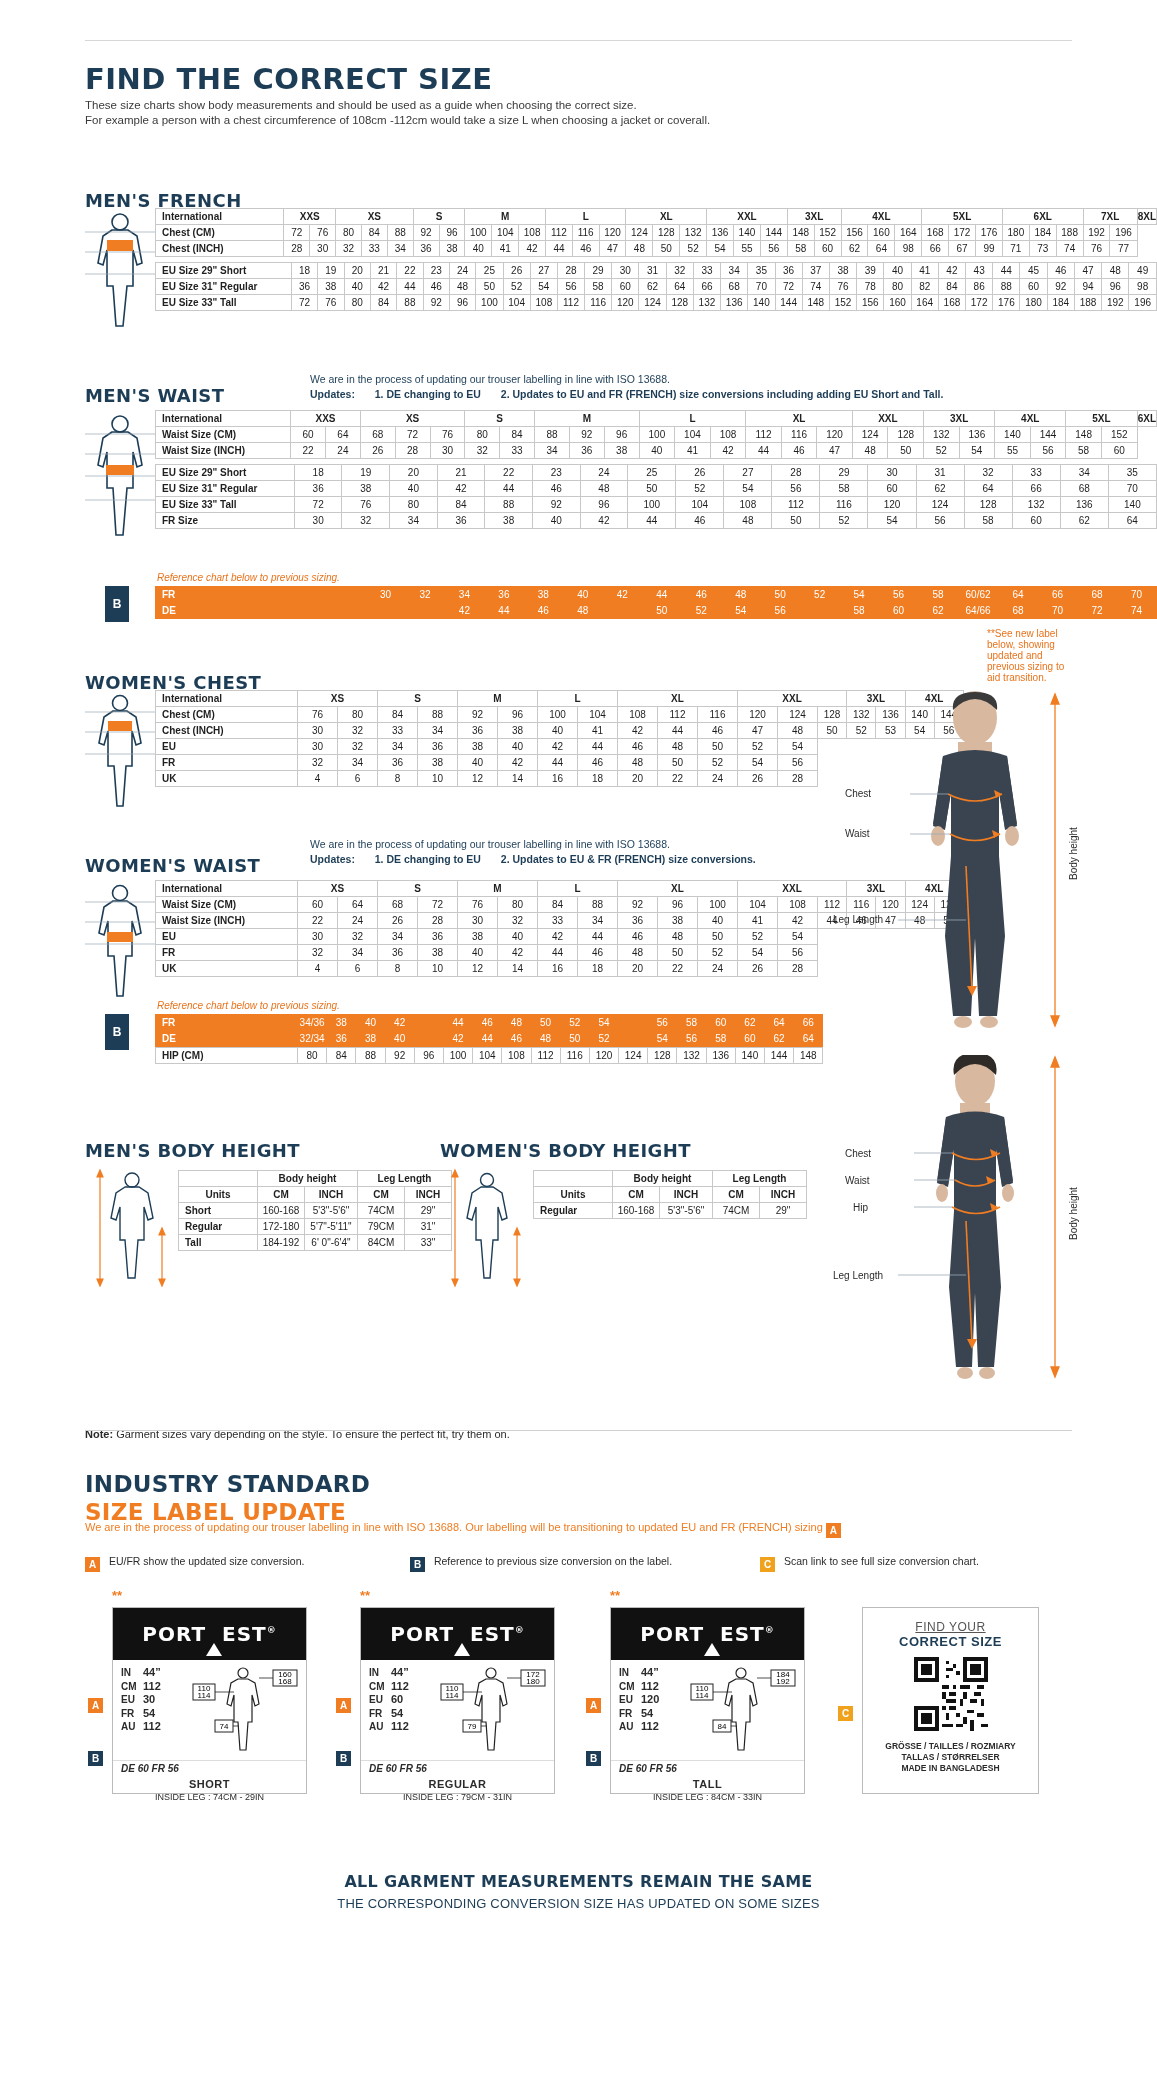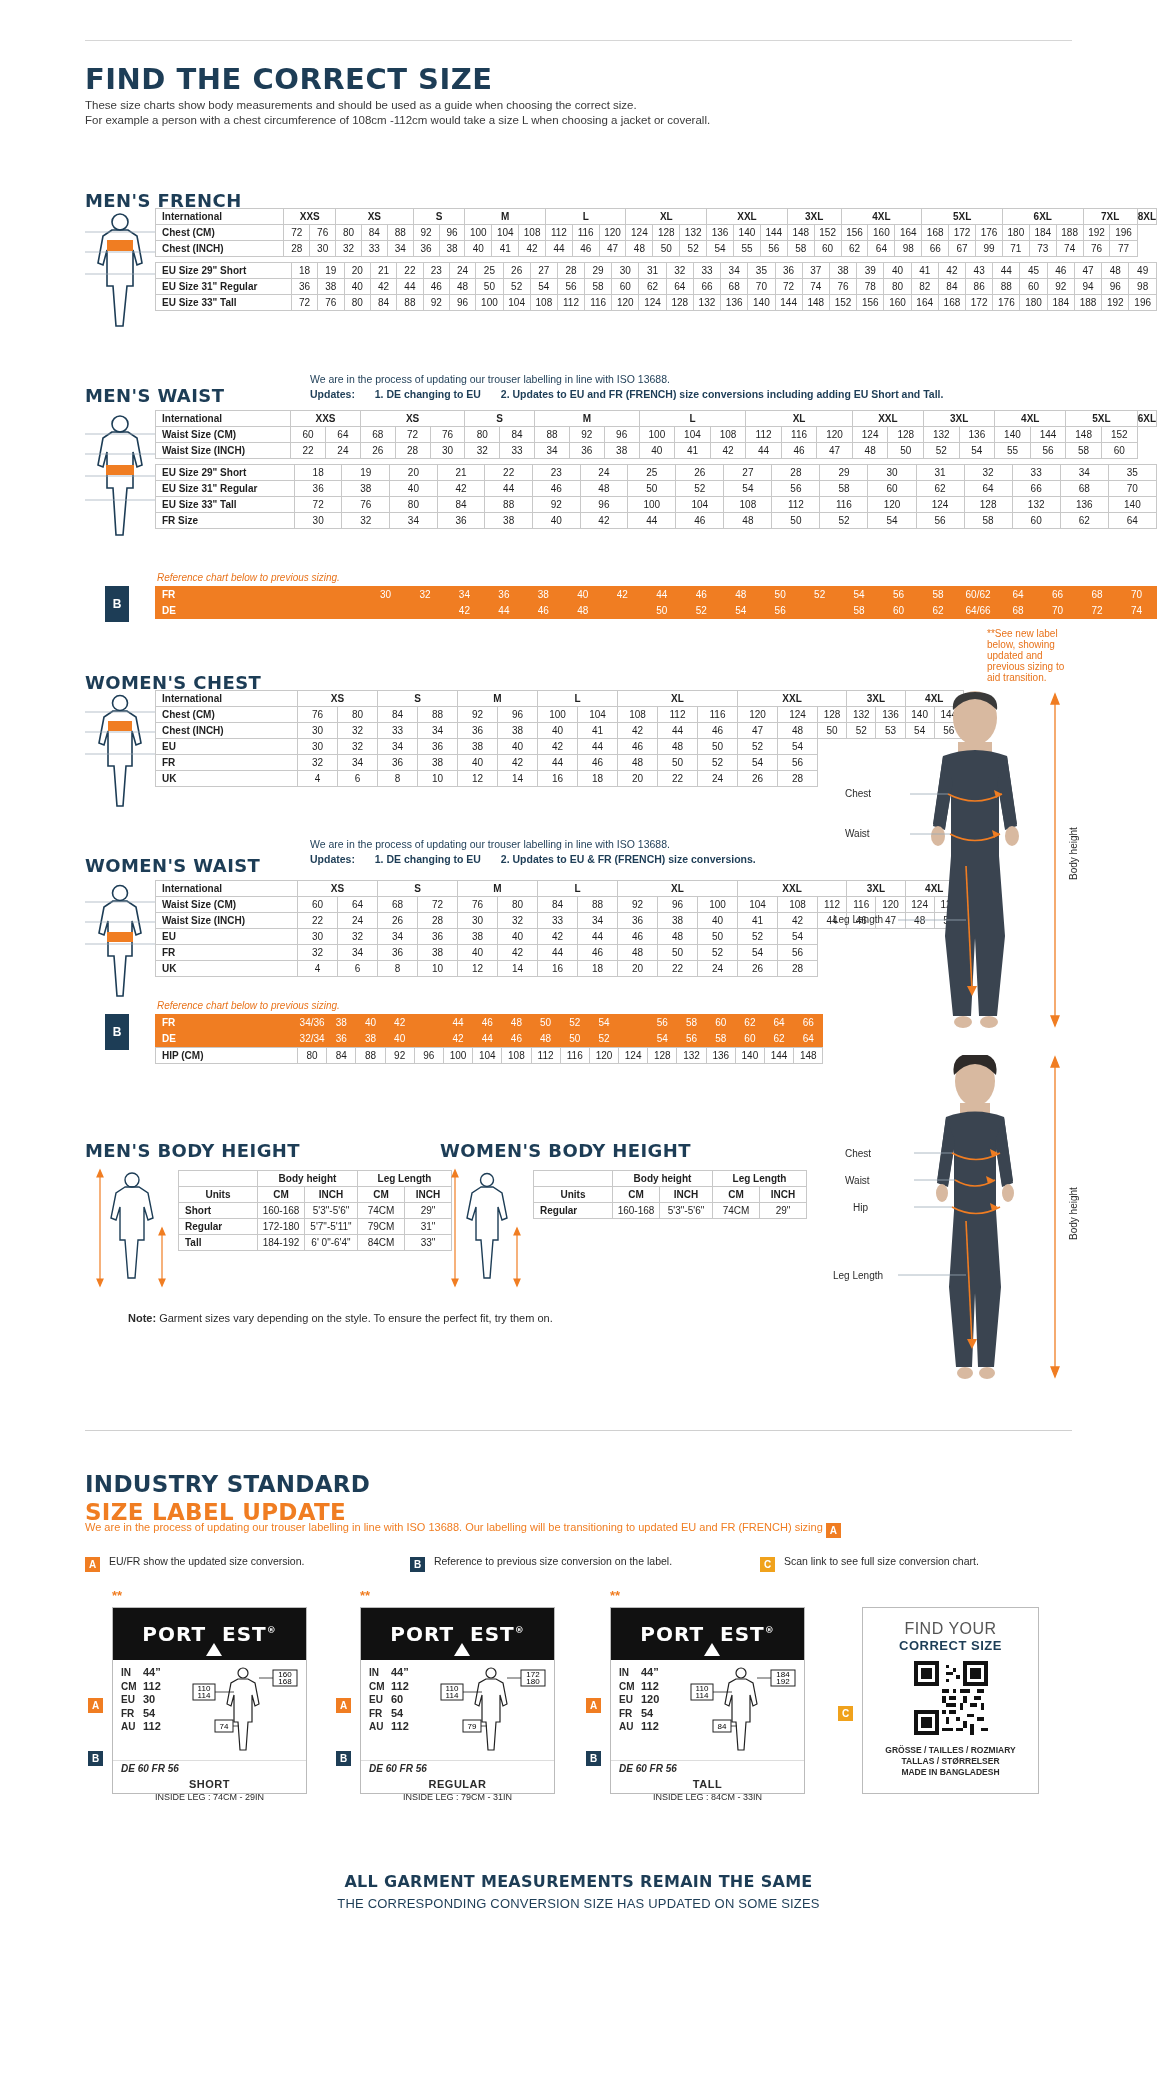--- a/index.html
+++ b/index.html
@@ -38,21 +38,21 @@
   .brand{color:#fff;font-size:20px;font-weight:bold;letter-spacing:1px;font-family:"DejaVu Sans",sans-serif;}
   .lbl-body{position:relative;height:100px;border-bottom:1px solid #ddd;}
   .sizecol{position:absolute;left:8px;top:6px;font-size:10px;line-height:12.5px;}
   .sizecol b{display:inline-block;width:22px;}
   .mini-fig{position:absolute;left:78px;top:4px;width:108px;height:90px;}
   .de-row{font-size:10px;font-style:italic;font-weight:bold;padding:2px 0 2px 8px;}
   .lbl-foot{text-align:center;font-size:9px;padding-top:2px;line-height:12px;}
   .lbl-foot b{font-size:11px;letter-spacing:.5px;}
   .stars{position:absolute;font-size:13px;color:#f07d22;font-weight:bold;}
   .qr-card{position:absolute;width:175px;height:185px;border:1px solid #bbb;background:#fff;text-align:center;}
-  .qr-t1{font-size:16px;color:#555;margin-top:12px;letter-spacing:.5px;}
+  .qr-t1{font-size:12px;color:#555;margin-top:12px;letter-spacing:.5px;text-decoration:underline;}
   .qr-t2{font-size:13px;color:#1d3d56;font-weight:bold;letter-spacing:.5px;}
   .qr{width:74px;height:74px;margin:8px auto 6px;}
   .qr-f{font-size:8.5px;line-height:11px;color:#2b2b2b;font-weight:bold;}
   .bottom1{position:absolute;width:1157px;text-align:center;font-size:16px;font-weight:bold;color:#1d3d56;letter-spacing:.3px;font-family:"DejaVu Sans",sans-serif;}
   .bottom2{position:absolute;width:1157px;text-align:center;font-size:13px;color:#1d3d56;letter-spacing:.2px;}
   .fig-label{position:absolute;font-size:10px;color:#2b2b2b;}
   .vlabel{position:absolute;font-size:10px;color:#2b2b2b;transform:rotate(-90deg);transform-origin:left top;white-space:nowrap;}
 </style>
 </head>
 <body>
@@ -1039,21 +1039,21 @@
       <line x1="34" y1="152" x2="72" y2="152"></line>
       <line x1="18" y1="220" x2="86" y2="220"></line>
     </g>
   </svg>
   <div class="fig-label" style="left:845px;top:1148px;">Chest</div>
   <div class="fig-label" style="left:845px;top:1175px;">Waist</div>
   <div class="fig-label" style="left:853px;top:1202px;">Hip</div>
   <div class="fig-label" style="left:833px;top:1270px;">Leg Length</div>
   <div class="vlabel" style="left:1068px;top:1240px;">Body height</div>
 
-  <div class="note-final" style="top:1312px;margin-left:43px;">
+  <div class="note-final" style="top:1428px;">
     <b>Note:</b><span> Garment sizes vary depending on the style. To ensure the perfect fit, try them on.</span>
   </div>
 
   <div class="mid-rule" style="top:1430px;"></div>
 
   <h2 class="ind" style="top:1452px;">INDUSTRY STANDARD</h2>
   <h2 class="ind2" style="top:1480px;">SIZE LABEL UPDATE</h2>
 
   <div class="ind-intro" style="top:1521px;">
     <span>We are in the process of updating our trouser labelling in line with ISO 13688. Our labelling will be transitioning to updated EU and FR (FRENCH) sizing</span>

